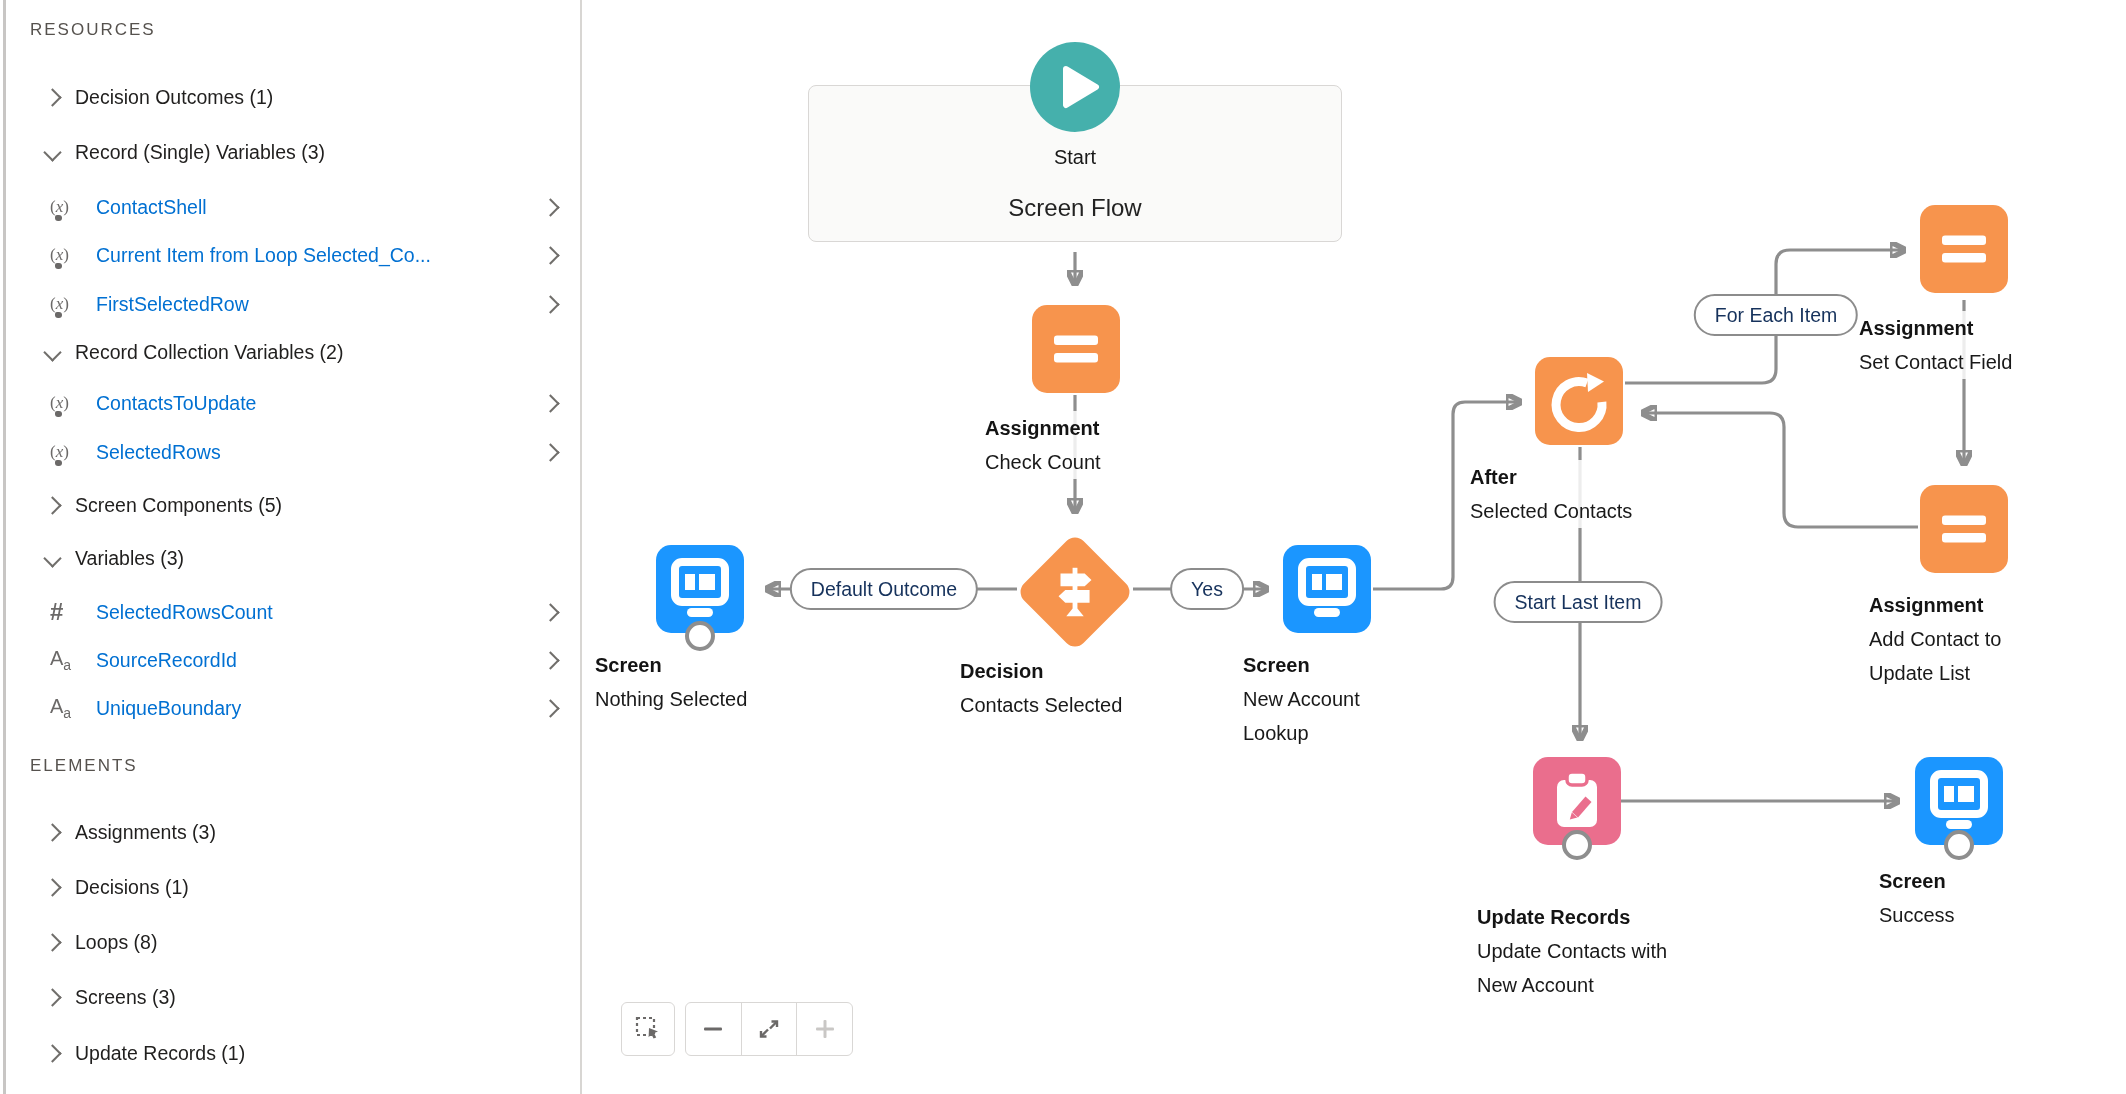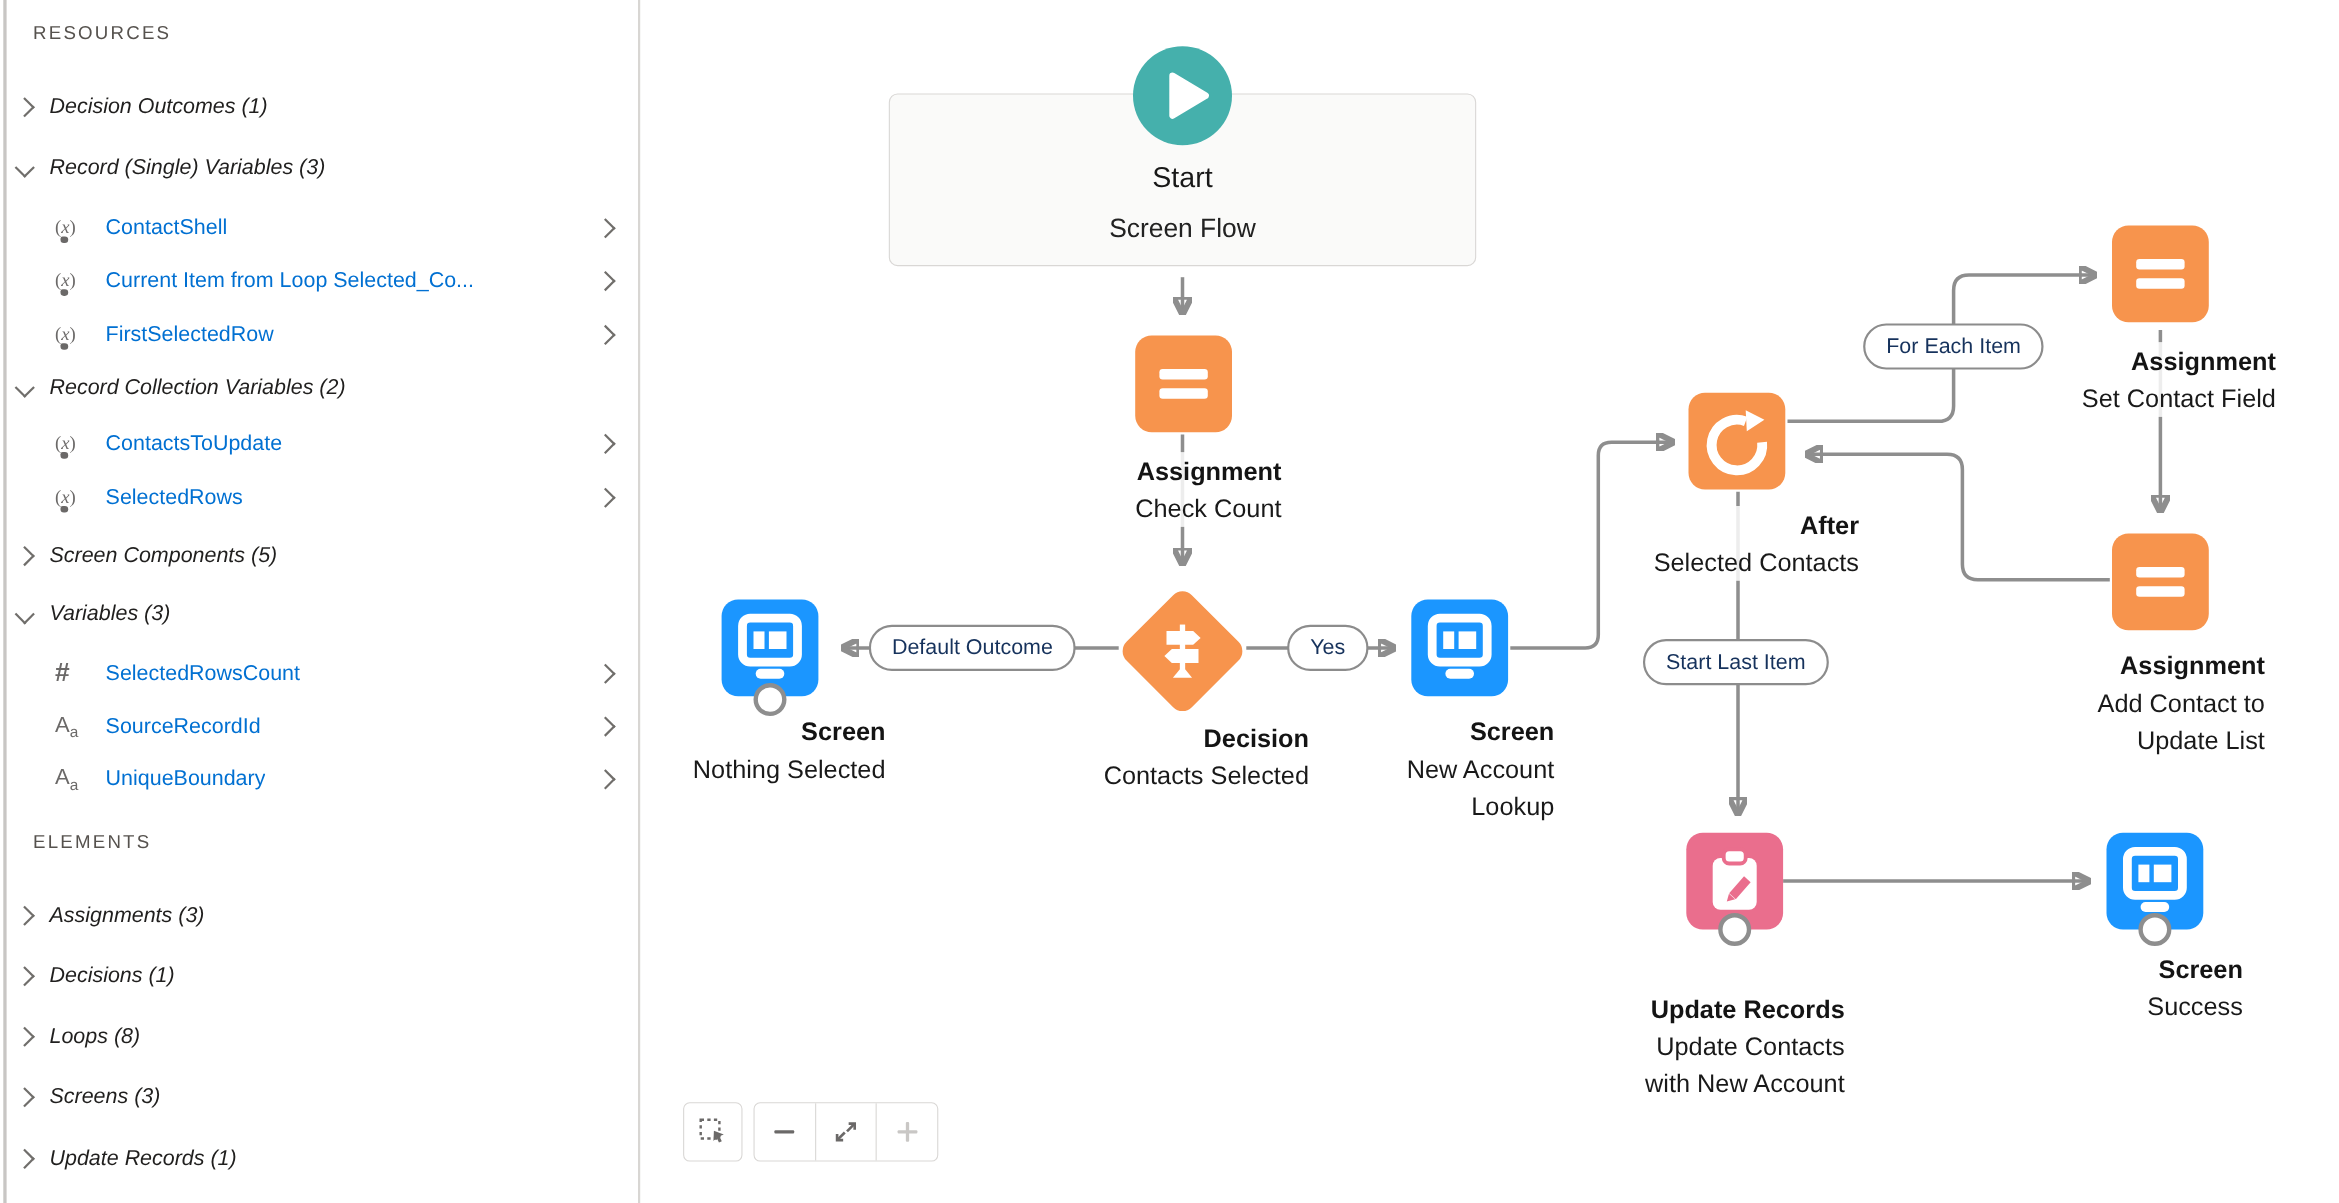--- a/index.html
+++ b/index.html
@@ -10,21 +10,21 @@
   #sidebar{position:absolute;left:0;top:0;width:580px;height:1094px;background:#fff;
            border-right:2px solid #D8D6D3;z-index:10;}
   .sb-scroll{position:absolute;left:3px;top:0;width:3px;height:100%;background:#C8C6C4;}
   .sb-header{position:absolute;left:30px;font-size:17px;letter-spacing:2px;color:#56524E;font-weight:400;}
   .srow{position:absolute;left:0;width:576px;height:34px;display:flex;align-items:center;cursor:pointer;}
   .srow .glabel{margin-left:16px;font-size:19.5px;color:#201F1E;}
   .srow .ilabel{margin-left:10px;font-size:19.5px;color:#0170D2;white-space:nowrap;overflow:hidden;max-width:430px;}
   .chev{display:inline-block;width:11px;height:11px;border-right:2.6px solid #706E6B;border-bottom:2.6px solid #706E6B;flex:none;}
   .chev.right{transform:rotate(-45deg);}
   .chev.down{transform:rotate(45deg);}
-  .srow.g{padding-left:16px;font-style:italic;}
+  .srow.g{padding-left:46px;}
   .srow.i{padding-left:50px;}
   .chev.tail{position:absolute;left:544px;top:11px;}
   .rv{position:relative;width:36px;font-size:17px;color:#6B6968;flex:none;font-family:"Liberation Serif",serif;}
   .rv i{font-style:italic;}
   .rv .dot{position:absolute;left:5px;bottom:-4px;width:7px;height:6px;border-radius:2px 3px 3px 3px;background:#6B6968;}
   .numic{width:36px;font-size:24px;font-weight:700;color:#6B6968;flex:none;}
   .txtic{width:36px;font-size:20px;color:#6B6968;flex:none;}
   .txtic sub{font-size:14px;}
 
   
@@ -36,29 +36,29 @@
         justify-content:center;z-index:3;cursor:pointer;}
   .icon.orange{background:#F7944D;}
   .icon.blue{background:#1B96FF;}
   .icon.pink{background:#EA6E8D;}
   .diamond{position:absolute;left:1033px;top:550px;width:84px;height:84px;border-radius:12px;
            background:#F7944D;transform:rotate(45deg);z-index:3;display:flex;align-items:center;
            justify-content:center;cursor:pointer;}
   .diamond svg{transform:rotate(-45deg);}
   .ring{position:absolute;width:30px;height:30px;border-radius:50%;background:#fff;
         border:4px solid #8E8E8E;box-sizing:border-box;z-index:4;}
-  .nlabel{position:absolute;transform:translateX(-50%);text-align:right;font-size:23px;
+  .nlabel{position:absolute;transform:translateX(-50%);text-align:left;font-size:20px;
           line-height:34px;color:#191919;background:rgba(255,255,255,.84);z-index:2;padding:0 4px;}
   .nlabel b{display:block;font-weight:700;color:#141414;}
   .pill{position:absolute;transform:translate(-50%,-50%);background:#fff;border:2.5px solid #8C8C8C;
         border-radius:24px;height:42px;line-height:38px;padding:0 19px;font-size:19.5px;
         color:#16325C;white-space:nowrap;z-index:2;box-sizing:border-box;}
   .start-box{position:absolute;left:808px;top:85px;width:534px;height:157px;background:#FAFAF9;
              border:1.5px solid #D9D7D5;border-radius:8px;z-index:2;cursor:pointer;box-sizing:border-box;}
-  .start-title{position:absolute;left:0;width:100%;top:60px;text-align:center;font-size:26px;color:#181818;}
+  .start-title{position:absolute;left:0;width:100%;top:60px;text-align:center;font-size:20px;color:#181818;}
   .start-sub{position:absolute;left:0;width:100%;top:108px;text-align:center;font-size:24px;color:#222;}
   .start-circle{position:absolute;left:1030px;top:42px;width:90px;height:90px;border-radius:50%;
                 background:#45B0AC;z-index:3;display:flex;align-items:center;justify-content:center;cursor:pointer;}
 
   
   .tb-btn{position:absolute;width:54px;height:54px;background:#fff;border:1.5px solid #D9D7D5;
           border-radius:6px;display:flex;align-items:center;justify-content:center;z-index:5;cursor:pointer;box-sizing:border-box;}
   .tb-group{position:absolute;left:685px;top:1002px;width:168px;height:54px;background:#fff;
             border:1.5px solid #D9D7D5;border-radius:6px;display:flex;z-index:5;box-sizing:border-box;}
   .tb-cell{flex:1;display:flex;align-items:center;justify-content:center;cursor:pointer;}

